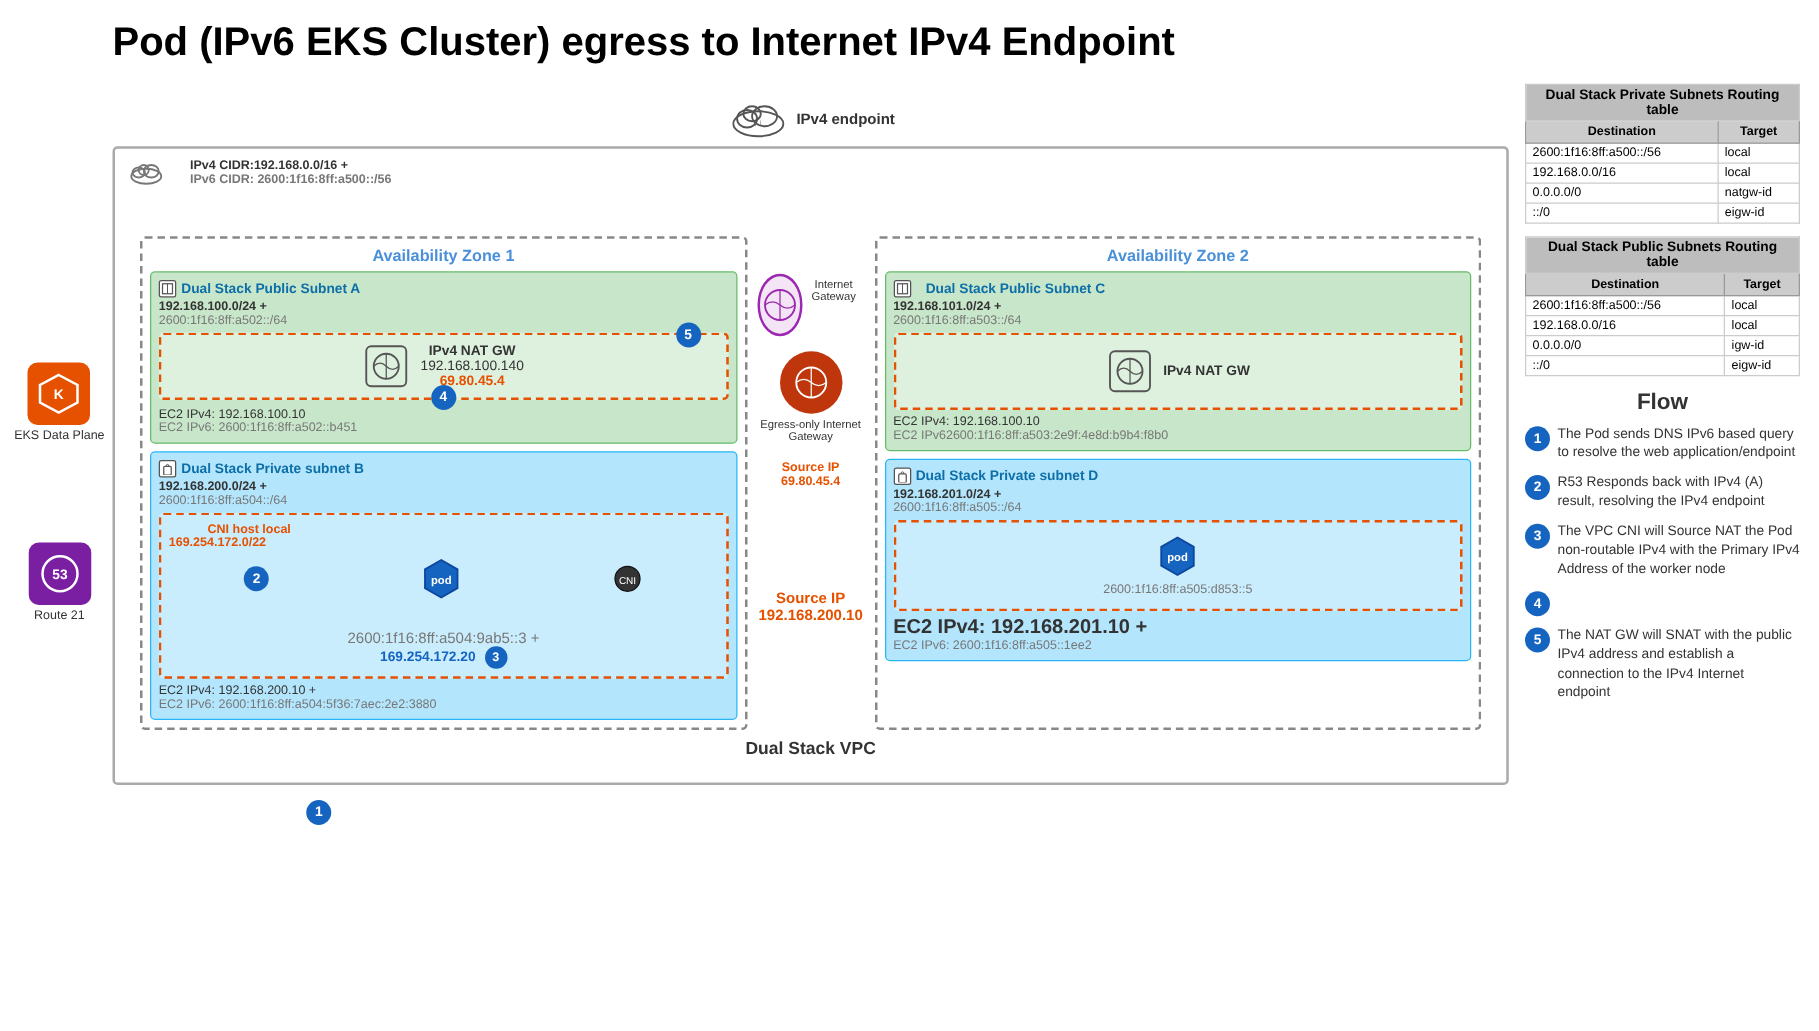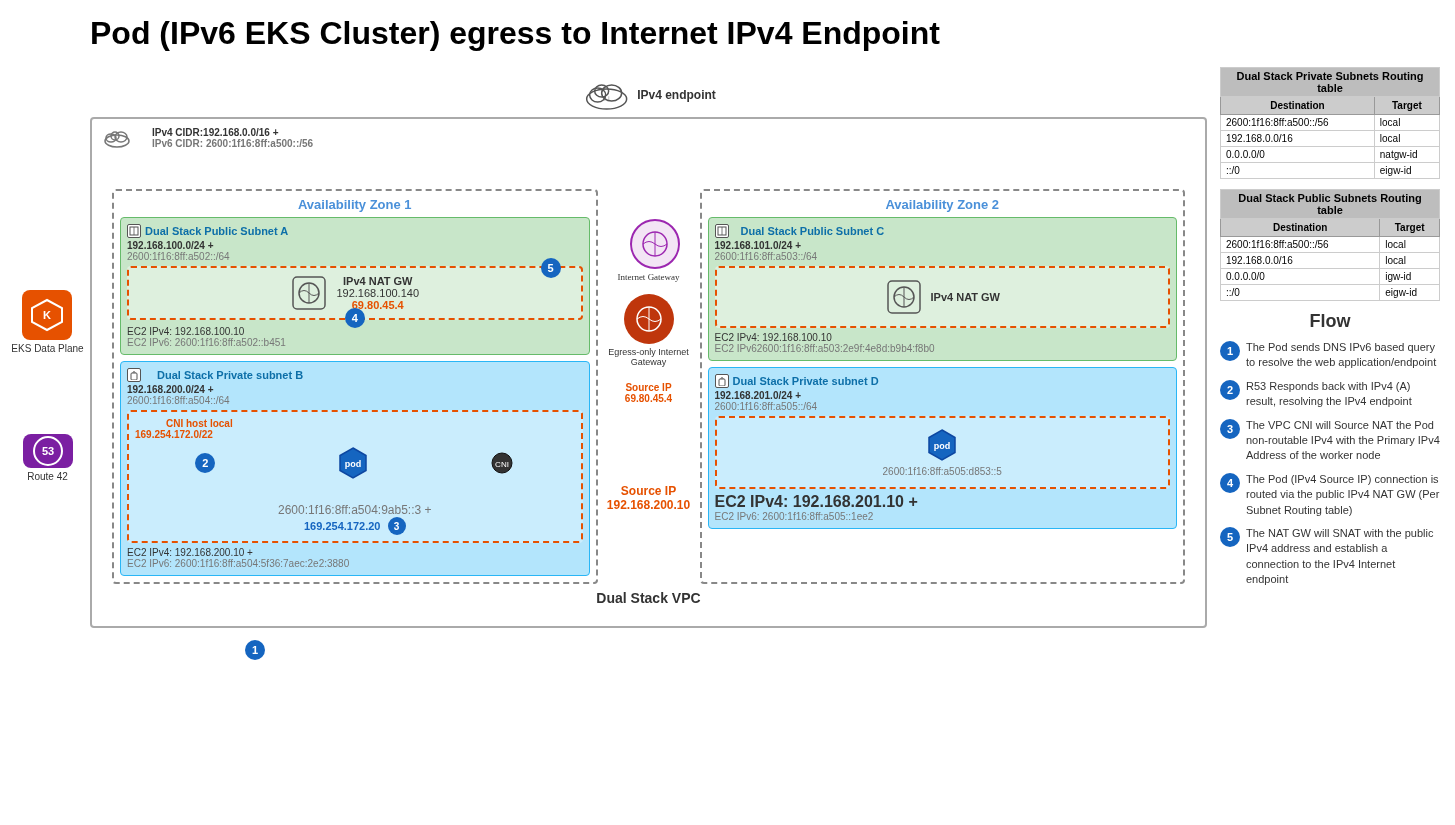--- a/index.html
+++ b/index.html
@@ -20,21 +20,21 @@
     .routing-table .table-header { background: #bdbdbd; text-align: center; font-size: 11px; font-weight: bold; }
     
     .flow-section { margin-top: 8px; }
     .flow-title { font-size: 18px; font-weight: bold; color: #333; text-align: center; margin-bottom: 8px; }
     
     .flow-item { display: flex; gap: 6px; margin-bottom: 8px; align-items: flex-start; }
     .flow-num { width: 20px; height: 20px; border-radius: 50%; color: #fff; font-size: 11px; font-weight: bold; display: flex; align-items: center; justify-content: center; flex-shrink: 0; margin-top: 1px; }
     .flow-text { font-size: 11px; color: #333; line-height: 1.4; }
     
     .eks-icon { width: 50px; height: 50px; background: #e65100; border-radius: 8px; display: flex; align-items: center; justify-content: center; }
-    .r53-icon { width: 50px; height: 34px; background: #7b1fa2; border-radius: 8px; display: flex; align-items: center; justify-content: center; }
+    .r53-icon { width: 50px; height: 50px; background: #7b1fa2; border-radius: 8px; display: flex; align-items: center; justify-content: center; }
     .icon-label { font-size: 10px; color: #333; text-align: center; }
     
     .left-side-icons { display: flex; flex-direction: column; align-items: center; gap: 20px; padding-top: 280px; padding-right: 5px; flex-shrink: 0; width: 80px; }
     
     .left-icon-item { display: flex; flex-direction: column; align-items: center; gap: 3px; }
   </style>
 </head>
 <body>
 
 <div class="page">
@@ -49,21 +49,21 @@
       </div>
       <div class="icon-label">EKS Data Plane</div>
     </div>
     <div class="left-icon-item" style="margin-top:60px;">
       <div class="r53-icon">
         <svg width="36" height="36" viewBox="0 0 36 36">
           <circle cx="18" cy="18" r="14" fill="none" stroke="#fff" stroke-width="2"></circle>
           <text x="18" y="22" text-anchor="middle" fill="#fff" font-size="11" font-weight="bold">53</text>
         </svg>
       </div>
-      <div class="icon-label">Route 42</div>
+      <div class="icon-label">Route 21</div>
     </div>
   </div>
 
   <div class="main-content">
     <div class="title">Pod (IPv6 EKS Cluster) egress to Internet IPv4 Endpoint</div>
 
     <div style="display:flex; flex-direction:row; gap:8px; flex:1;">
 
       <div style="flex:1; position:relative;">
 
@@ -131,21 +131,21 @@
                   </div>
 
                   <div style="position:absolute; bottom:-10px; left:50%; transform:translateX(-50%); width:20px; height:20px; border-radius:50%; background:#1565c0; color:#fff; font-size:11px; font-weight:bold; display:flex; align-items:center; justify-content:center;">4</div>
                 </div>
 
                 <div style="font-size:10px; color:#333; margin-top:6px;">EC2 IPv4: 192.168.100.10</div>
                 <div style="font-size:10px; color:#777;">EC2 IPv6: 2600:1f16:8ff:a502::b451</div>
               </div>
 
               <div style="background:#b3e5fc; border:1.5px solid #29b6f6; border-radius:4px; padding:6px; position:relative;">
-                <div style="display:flex; align-items:center; gap:16px; margin-bottom:2px;">
+                <div style="display:flex; align-items:center; gap:4px; margin-bottom:2px;">
                   <div style="width:14px; height:14px; border:1px solid #555; background:#fff; border-radius:2px; display:flex; align-items:center; justify-content:center;">
                     <svg width="10" height="10" viewBox="0 0 10 10">
                         <rect x="2" y="3" width="6" height="7" rx="1" fill="none" stroke="#555" stroke-width="1"></rect>
                         <path d="M4,3 V2 Q5,1 6,2 V3" fill="none" stroke="#555" stroke-width="0.8"></path>
                       </svg>
                   </div>
                   <span style="font-size:11px; font-weight:bold; color:#0d6fa8;">Dual Stack Private subnet B</span>
                 </div>
                 <div style="font-size:10px; font-weight:bold; color:#333;">192.168.200.0/24 +</div>
                 <div style="font-size:10px; color:#777;">2600:1f16:8ff:a504::/64</div>
@@ -181,21 +181,21 @@
                   </div>
                 </div>
 
                 <div style="font-size:10px; color:#333;">EC2 IPv4: 192.168.200.10 +</div>
                 <div style="font-size:10px; color:#777;">EC2 IPv6: 2600:1f16:8ff:a504:5f36:7aec:2e2:3880</div>
               </div>
             </div>
 
             <div style="display:flex; flex-direction:column; align-items:center; width:90px; flex-shrink:0; padding:0 4px;">
 
-              <div style="display:flex; flex-direction:column; align-items:flex-end; margin-top:30px;font-family:Liberation Serif, serif;">
+              <div style="display:flex; flex-direction:row; align-items:flex-start; margin-top:30px;">
                 <div style="width:50px; height:50px; border:2px solid #9c27b0; border-radius:50%; display:flex; align-items:center; justify-content:center; background:#f3e5f5;">
                   <svg width="30" height="30" viewBox="0 0 30 30">
                     <circle cx="15" cy="15" r="12" fill="none" stroke="#9c27b0" stroke-width="1.5"></circle>
                     <line x1="15" y1="3" x2="15" y2="27" stroke="#9c27b0" stroke-width="1"></line>
                     <path d="M3,15 Q9,10 15,15 Q21,20 27,15" fill="none" stroke="#9c27b0" stroke-width="1"></path>
                   </svg>
                 </div>
                 <div style="font-size:9px; color:#333; text-align:center; margin-top:3px;">Internet
 Gateway</div>
               </div>
@@ -361,21 +361,20 @@
             <div class="flow-text">R53 Responds back with IPv4 (A) result, resolving the IPv4 endpoint</div>
           </div>
 
           <div class="flow-item">
             <div class="flow-num" style="background:#1565c0;">3</div>
             <div class="flow-text">The VPC CNI will Source NAT the Pod non-routable IPv4 with the Primary IPv4 Address of the worker node</div>
           </div>
 
           <div class="flow-item">
             <div class="flow-num" style="background:#1565c0;">4</div>
-            <div class="flow-text">The Pod (IPv4 Source IP) connection is routed via the public IPv4 NAT GW (Per Subnet Routing table)</div>
           </div>
 
           <div class="flow-item">
             <div class="flow-num" style="background:#1565c0;">5</div>
             <div class="flow-text">The NAT GW will SNAT with the public IPv4 address and establish a connection to the IPv4 Internet endpoint</div>
           </div>
         </div>
       </div>
     </div>
   </div>

